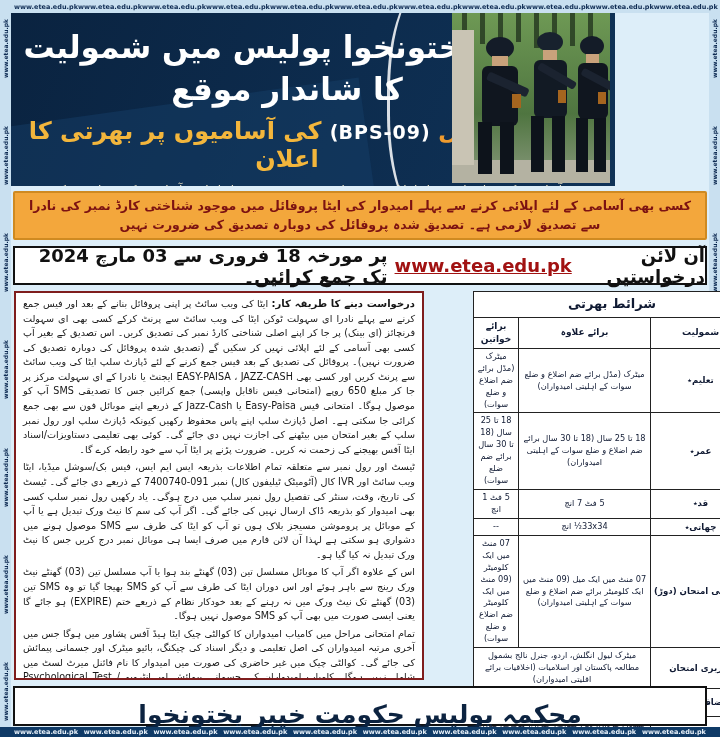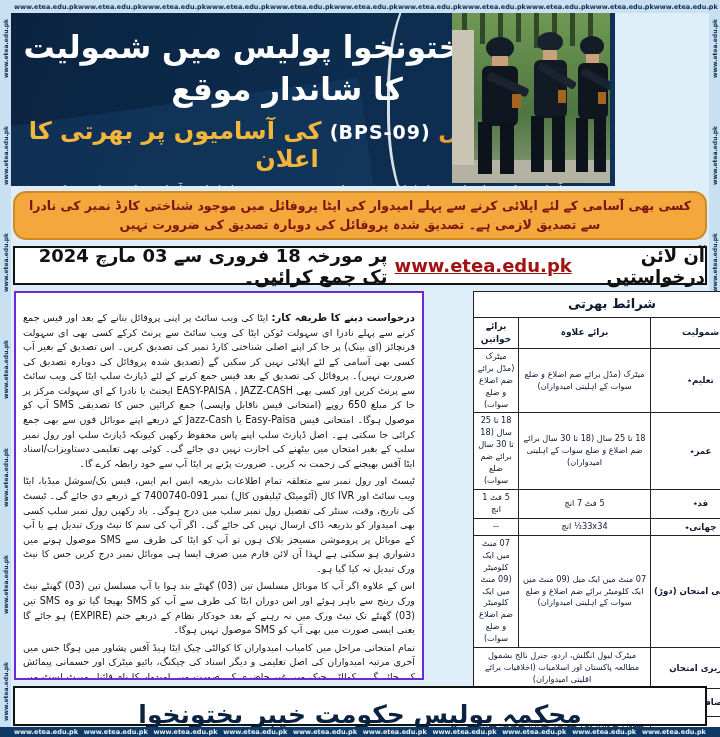--- a/index.html
+++ b/index.html
@@ -43,40 +43,40 @@
     direction:rtl; text-align:center; padding-top:14px; }
   #title-main { color:#ffffff; font-size:31px; font-weight:bold; line-height:1.35; }
   #title-sub { margin-top:6px; font-size:24px; font-weight:bold; color:#f3b63c; }
   #title-sub .bps { color:#ffffff; font-size:19px; letter-spacing:1px; }
   #title-sub .const { color:#ef9b2e; }
   #title-note { margin-top:10px; font-size:12px; color:#f5e9c8; }
   #police-photo { position:absolute; right:5px; top:-3px; width:158px; height:173px; }
   
   #notice {
     position:absolute; left:13px; top:191px; width:694px; height:49px;
-    background:#f3a73c; border:2px solid #cf8a21; border-radius:13px;
+    background:#f3a73c; border:2px solid #cf8a21; border-radius:2px;
     color:#7c1212; font-weight:bold; font-size:12.5px; direction:rtl;
     display:flex; align-items:center; justify-content:center; text-align:center;
     padding:2px 10px; line-height:1.5;
   }
   
   #apply-banner {
     position:absolute; left:13px; top:246px; width:694px; height:39px;
     background:#ffffff; border:2px solid #111; direction:rtl;
     display:flex; align-items:center; justify-content:center; gap:7px;
     font-size:18px; font-weight:bold; color:#111;
   }
   #apply-banner .url {
     color:#a11212; text-decoration:underline; direction:ltr; unicode-bidi:embed;
     cursor:pointer;
   }
   
   #left-panel {
     position:absolute; left:14px; top:291px; width:410px; height:389px;
-    background:#ffffff; border:2px solid #6d28d9; padding:17px 7px;
+    background:#ffffff; border:2px solid #7f1d1d; padding:3px 7px;
     direction:rtl; text-align:justify; font-size:9.6px; line-height:1.52;
     color:#161616; overflow:hidden;
   }
   #left-panel p { margin-bottom:3px; }
   #left-panel b { font-size:10px; }
   #right-panel {
     position:absolute; left:429px; top:291px; width:278px; height:389px;
     display:flex; flex-direction:column;margin-left:44px;
   }
   table#req-table {

